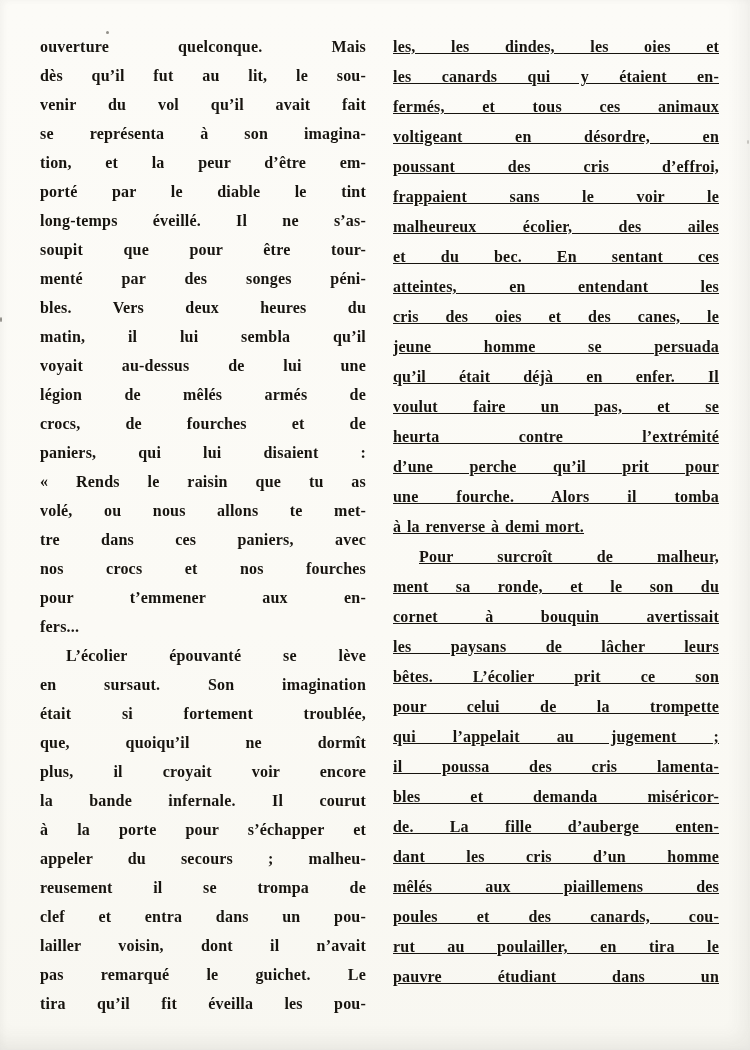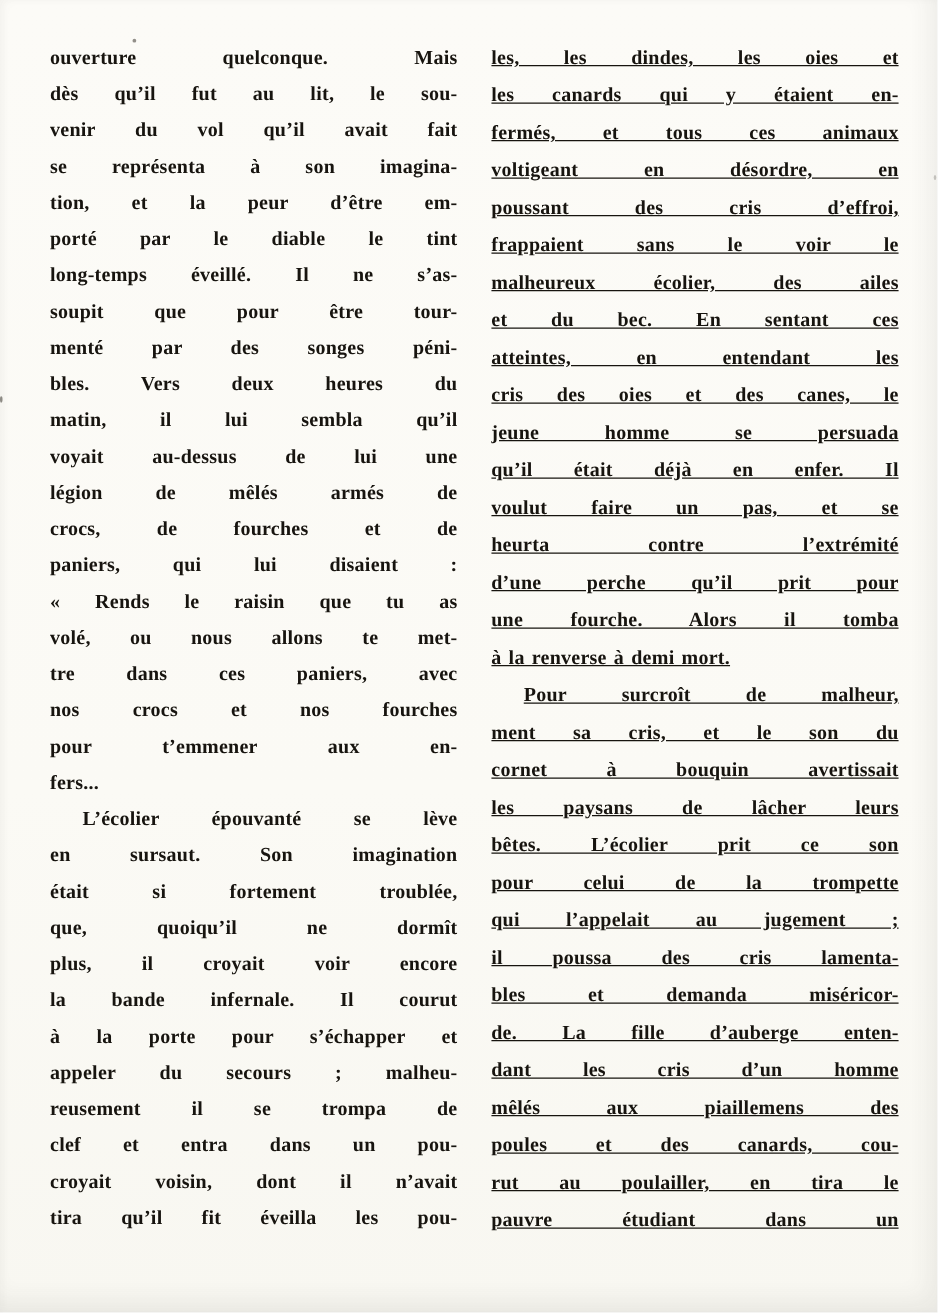--- a/index.html
+++ b/index.html
@@ -86,21 +86,22 @@
       <div class="line indent">L’écolier épouvanté se lève</div>
       <div class="line">en sursaut. Son imagination</div>
       <div class="line">était si fortement troublée,</div>
       <div class="line">que, quoiqu’il ne dormît</div>
       <div class="line">plus, il croyait voir encore</div>
       <div class="line">la bande infernale. Il courut</div>
       <div class="line">à la porte pour s’échapper et</div>
       <div class="line">appeler du secours ; malheu-</div>
       <div class="line">reusement il se trompa de</div>
       <div class="line">clef et entra dans un pou-</div>
-      <div class="line">croyait voisin, dont il n’avait</div>
+      <div class="line">lailler voisin, dont il n’avait</div>
+      <div class="line">pas remarqué le guichet. Le</div>
       <div class="line">tira qu’il fit éveilla les pou-</div>
     </div>
   <div class="column column-right">
       <div class="line">les, les dindes, les oies et</div>
       <div class="line">les canards qui y étaient en-</div>
       <div class="line">fermés, et tous ces animaux</div>
       <div class="line">voltigeant en désordre, en</div>
       <div class="line">poussant des cris d’effroi,</div>
       <div class="line">frappaient sans le voir le</div>
       <div class="line">malheureux écolier, des ailes</div>
@@ -108,21 +109,21 @@
       <div class="line">atteintes, en entendant les</div>
       <div class="line">cris des oies et des canes, le</div>
       <div class="line">jeune homme se persuada</div>
       <div class="line">qu’il était déjà en enfer. Il</div>
       <div class="line">voulut faire un pas, et se</div>
       <div class="line">heurta contre l’extrémité</div>
       <div class="line">d’une perche qu’il prit pour</div>
       <div class="line">une fourche. Alors il tomba</div>
       <div class="line end">à la renverse à demi mort.</div>
       <div class="line indent">Pour surcroît de malheur,</div>
-      <div class="line">ment sa cris, et le son du</div>
+      <div class="line">ment sa ronde, et le son du</div>
       <div class="line">cornet à bouquin avertissait</div>
       <div class="line">les paysans de lâcher leurs</div>
       <div class="line">bêtes. L’écolier prit ce son</div>
       <div class="line">pour celui de la trompette</div>
       <div class="line">qui l’appelait au jugement ;</div>
       <div class="line">il poussa des cris lamenta-</div>
       <div class="line">bles et demanda miséricor-</div>
       <div class="line">de. La fille d’auberge enten-</div>
       <div class="line">dant les cris d’un homme</div>
       <div class="line">mêlés aux piaillemens des</div>

